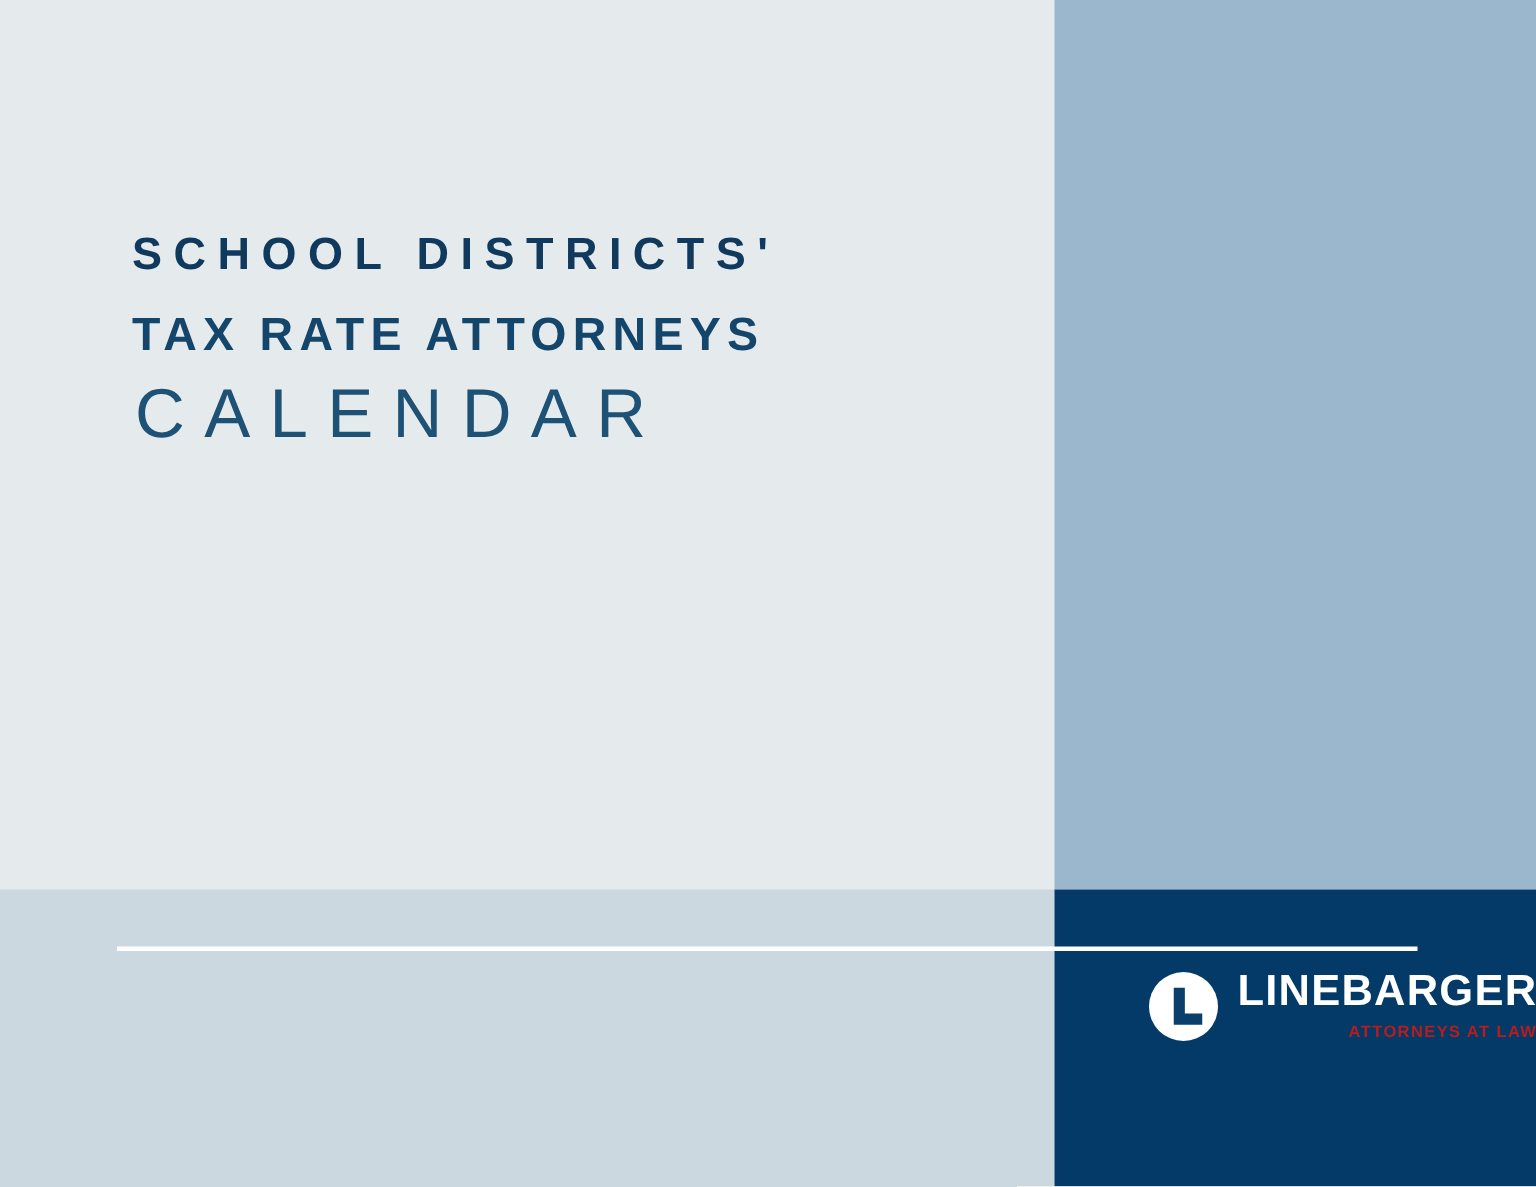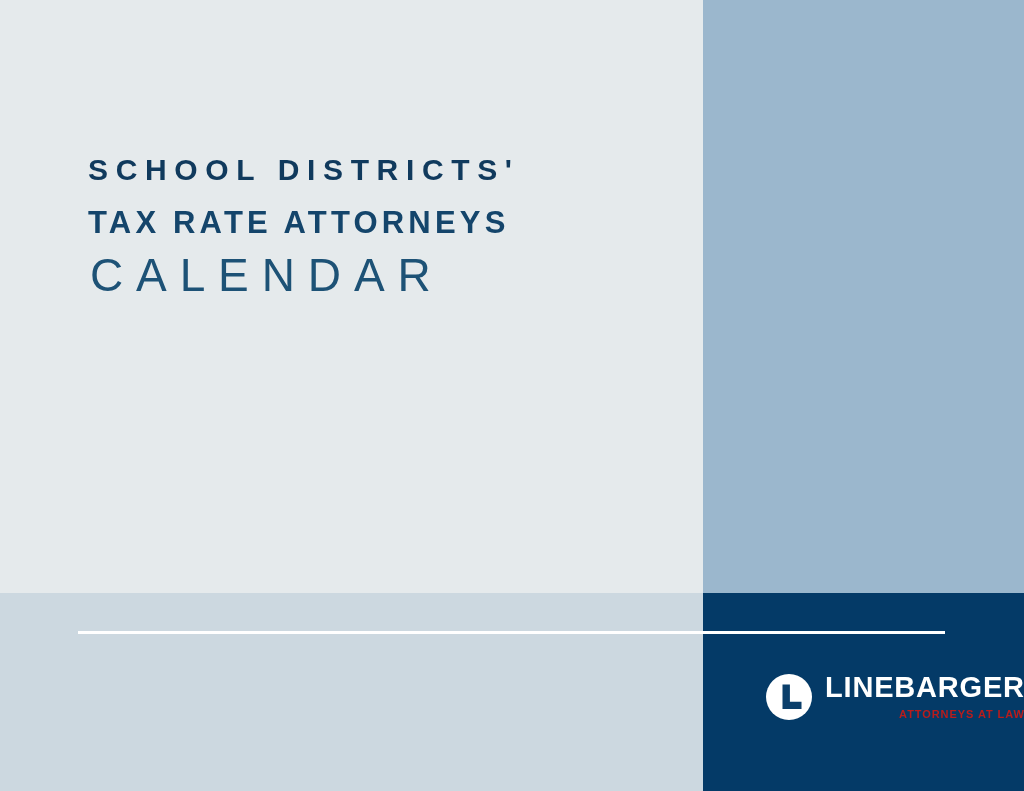--- a/index.html
+++ b/index.html
@@ -102,21 +102,21 @@
     top: 631px;
     width: 867px;
     height: 3px;
     background: #ffffff;
   }
 
   
   .logo {
     position: absolute;
     left: 766px;
-    top: 673px;
+    top: 647px;
     display: flex;
     align-items: center;
     justify-content: center;
   }
   .logo-mark {
     width: 46px;
     height: 46px;
     flex: 0 0 46px;
     position: relative;
   }

